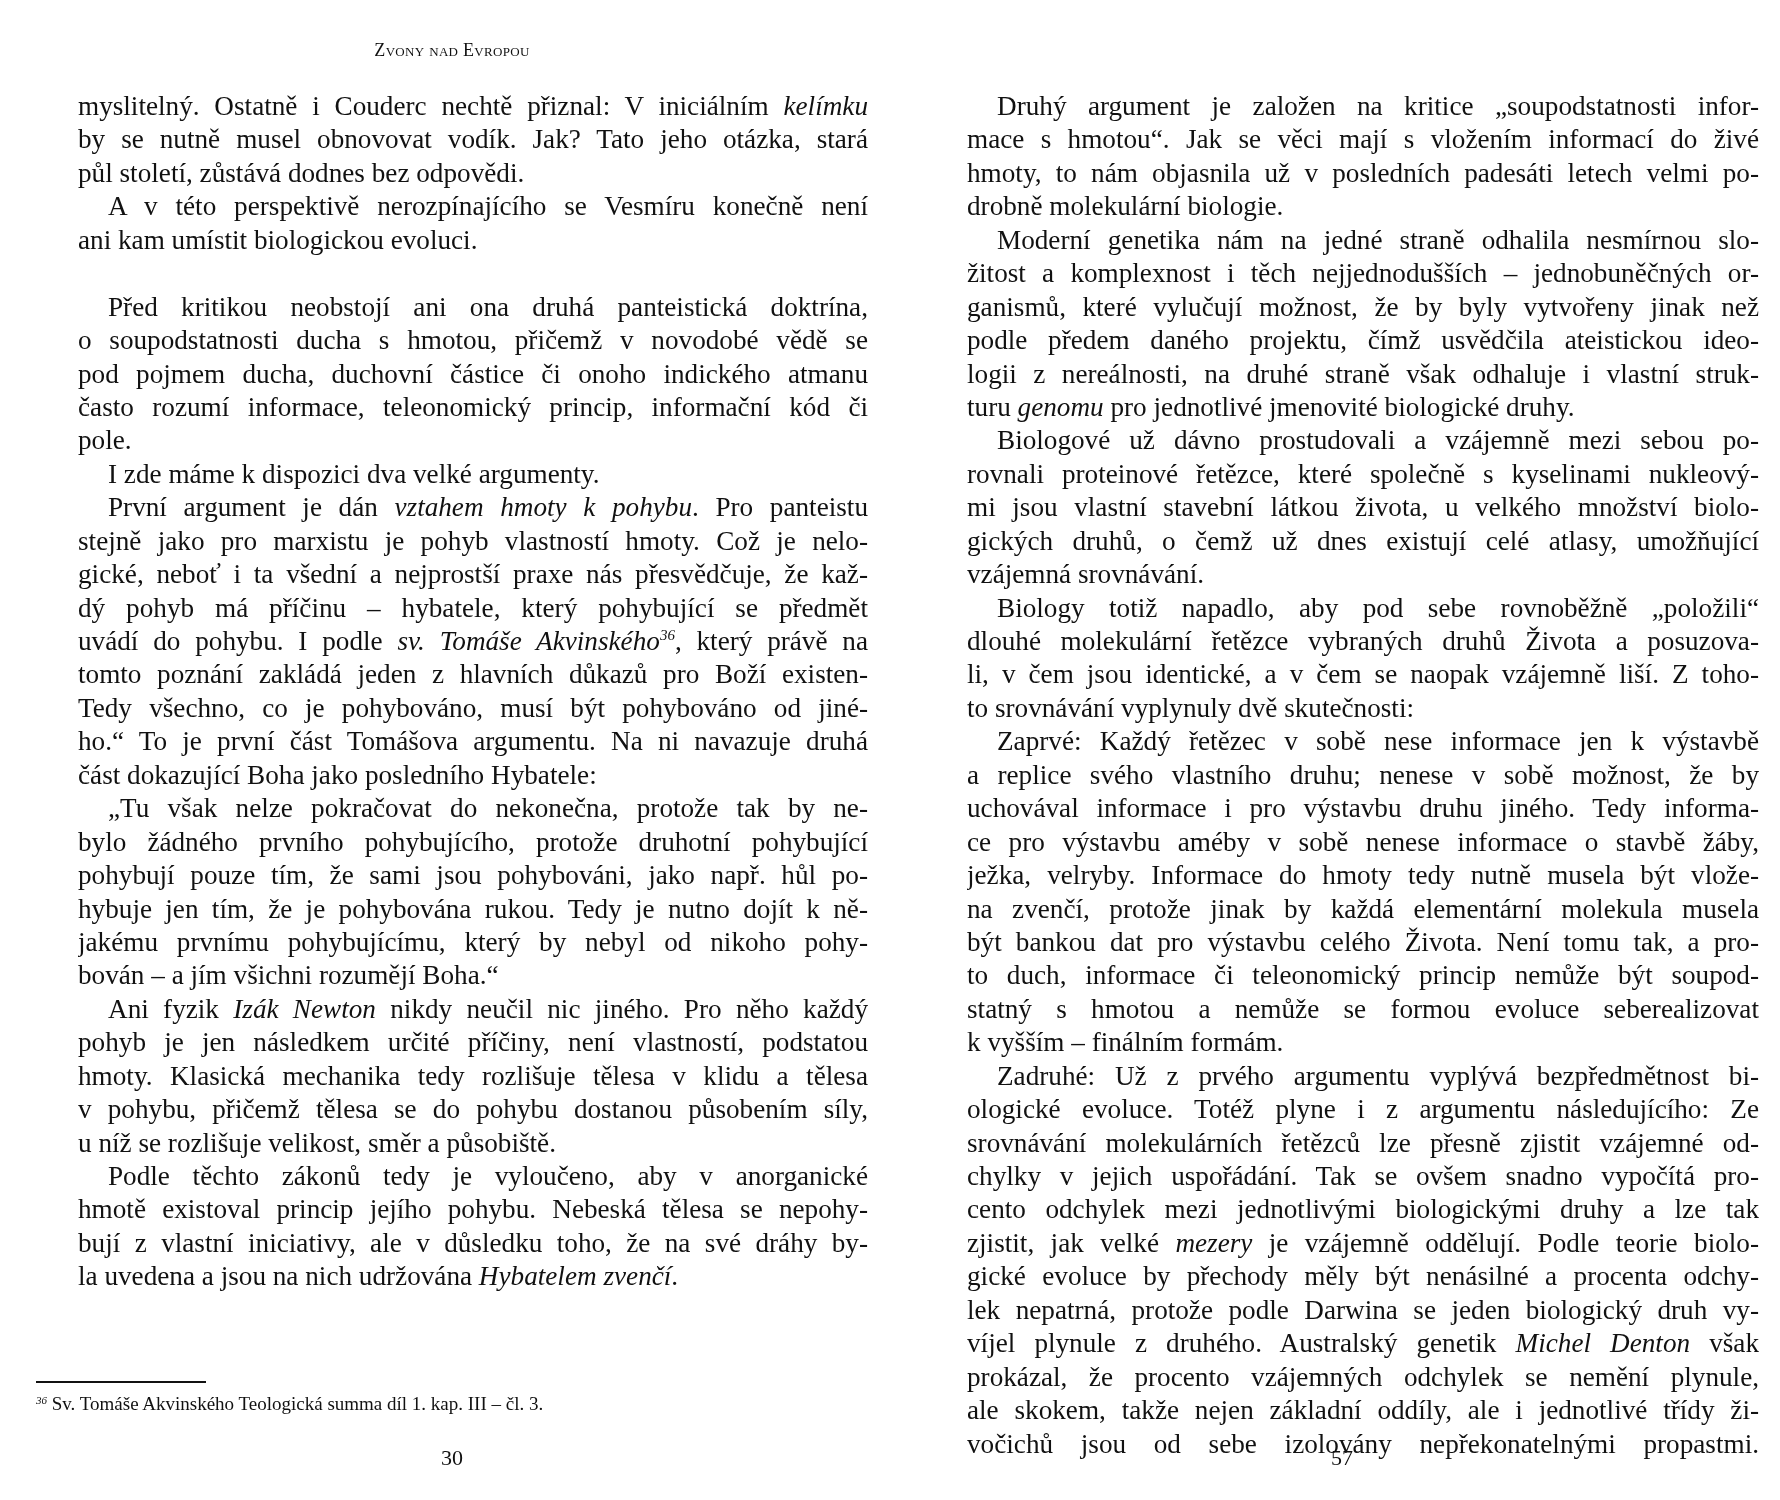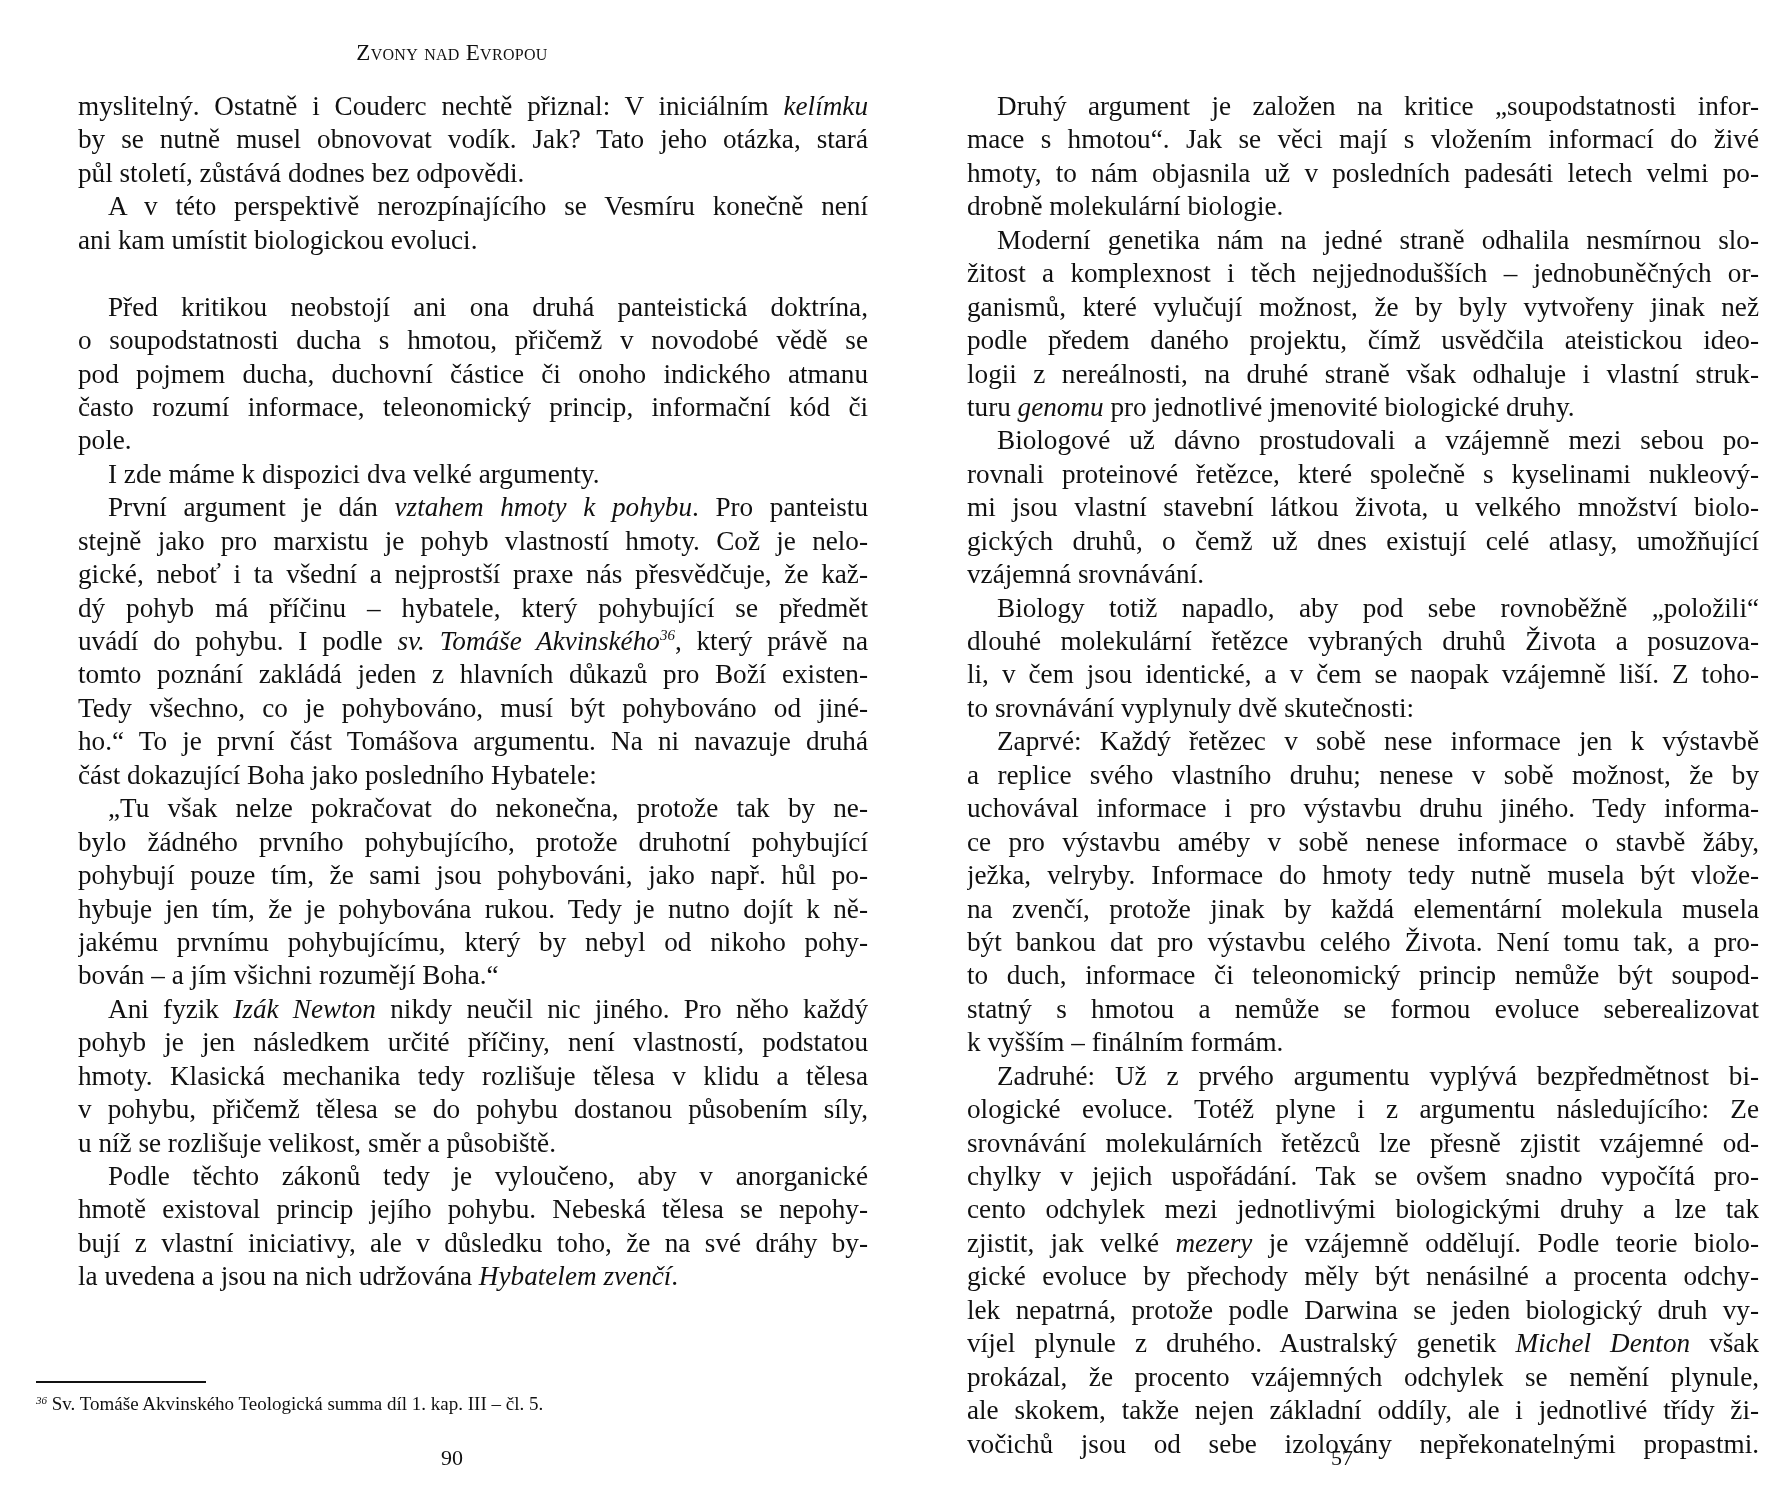--- a/index.html
+++ b/index.html
@@ -2,21 +2,21 @@
 <html><head>
 <meta charset="utf-8">
 <style>
   html, body { margin: 0; padding: 0; background: #ffffff; }
   body { width: 1780px; height: 1500px; position: relative; overflow: hidden;
          font-family: "Liberation Serif", "DejaVu Serif", serif; color: #111; }
   .page { position: absolute; top: 0; height: 1500px; }
   .page.left { left: 36px; width: 832px; }
   .page.right { left: 925px; width: 834px; }
   .running-head { position: absolute; top: 40px; left: 0; right: 0; text-align: center;
-                  font-size: 23px; letter-spacing: 0.3px; font-variant: small-caps; }
+                  font-size: 18px; letter-spacing: 0.3px; font-variant: small-caps; }
   .body { position: absolute; top: 90px; left: 0; right: 0; margin-left: 42px; }
   .line { font-size: 27.2px; line-height: 33.45px; height: 33.45px; white-space: nowrap;
           text-align: justify; text-align-last: justify; overflow: hidden; }
   .line.last { text-align-last: left; }
   .line.indent { text-indent: 30px; }
   .line.blank { height: 33.45px; }
   .it { font-style: italic; }
   sup { font-size: 15px; line-height: 0; vertical-align: 10px; font-style: italic; }
   .footnote-rule { position: absolute; left: 0; width: 170px; height: 2px; background: #111; }
   .footnote { position: absolute; left: 0; font-size: 19px; white-space: nowrap; }
@@ -62,23 +62,23 @@
       <div class="line"><span>v pohybu, přičemž tělesa se do pohybu dostanou působením síly,</span></div>
       <div class="line last"><span>u níž se rozlišuje velikost, směr a působiště.</span></div>
       <div class="line indent"><span>Podle těchto zákonů tedy je vyloučeno, aby v anorganické</span></div>
       <div class="line"><span>hmotě existoval princip jejího pohybu. Nebeská tělesa se nepohy-</span></div>
       <div class="line"><span>bují z vlastní iniciativy, ale v důsledku toho, že na své dráhy by-</span></div>
       <div class="line last"><span>la uvedena a jsou na nich udržována </span><span class="it">Hybatelem zvenčí</span><span>.</span></div>
     </div>
   <div class="footnote-rule" style="top:1381px;"></div>
   <div class="footnote" style="top:1393px;">
     <sup>36</sup>
-    <span>Sv. Tomáše Akvinského Teologická summa díl 1. kap. III – čl. 5.</span>
+    <span>Sv. Tomáše Akvinského Teologická summa díl 1. kap. III – čl. 3.</span>
   </div>
-  <div class="page-number">90</div>
+  <div class="page-number">30</div>
 </div>
 
 <div class="page right">
   <div class="body">
       <div class="line indent"><span>Druhý argument je založen na kritice „soupodstatnosti infor-</span></div>
       <div class="line"><span>mace s hmotou“. Jak se věci mají s vložením informací do živé</span></div>
       <div class="line"><span>hmoty, to nám objasnila už v posledních padesáti letech velmi po-</span></div>
       <div class="line last"><span>drobně molekulární biologie.</span></div>
       <div class="line indent"><span>Moderní genetika nám na jedné straně odhalila nesmírnou slo-</span></div>
       <div class="line"><span>žitost a komplexnost i těch nejjednodušších – jednobuněčných or-</span></div>

